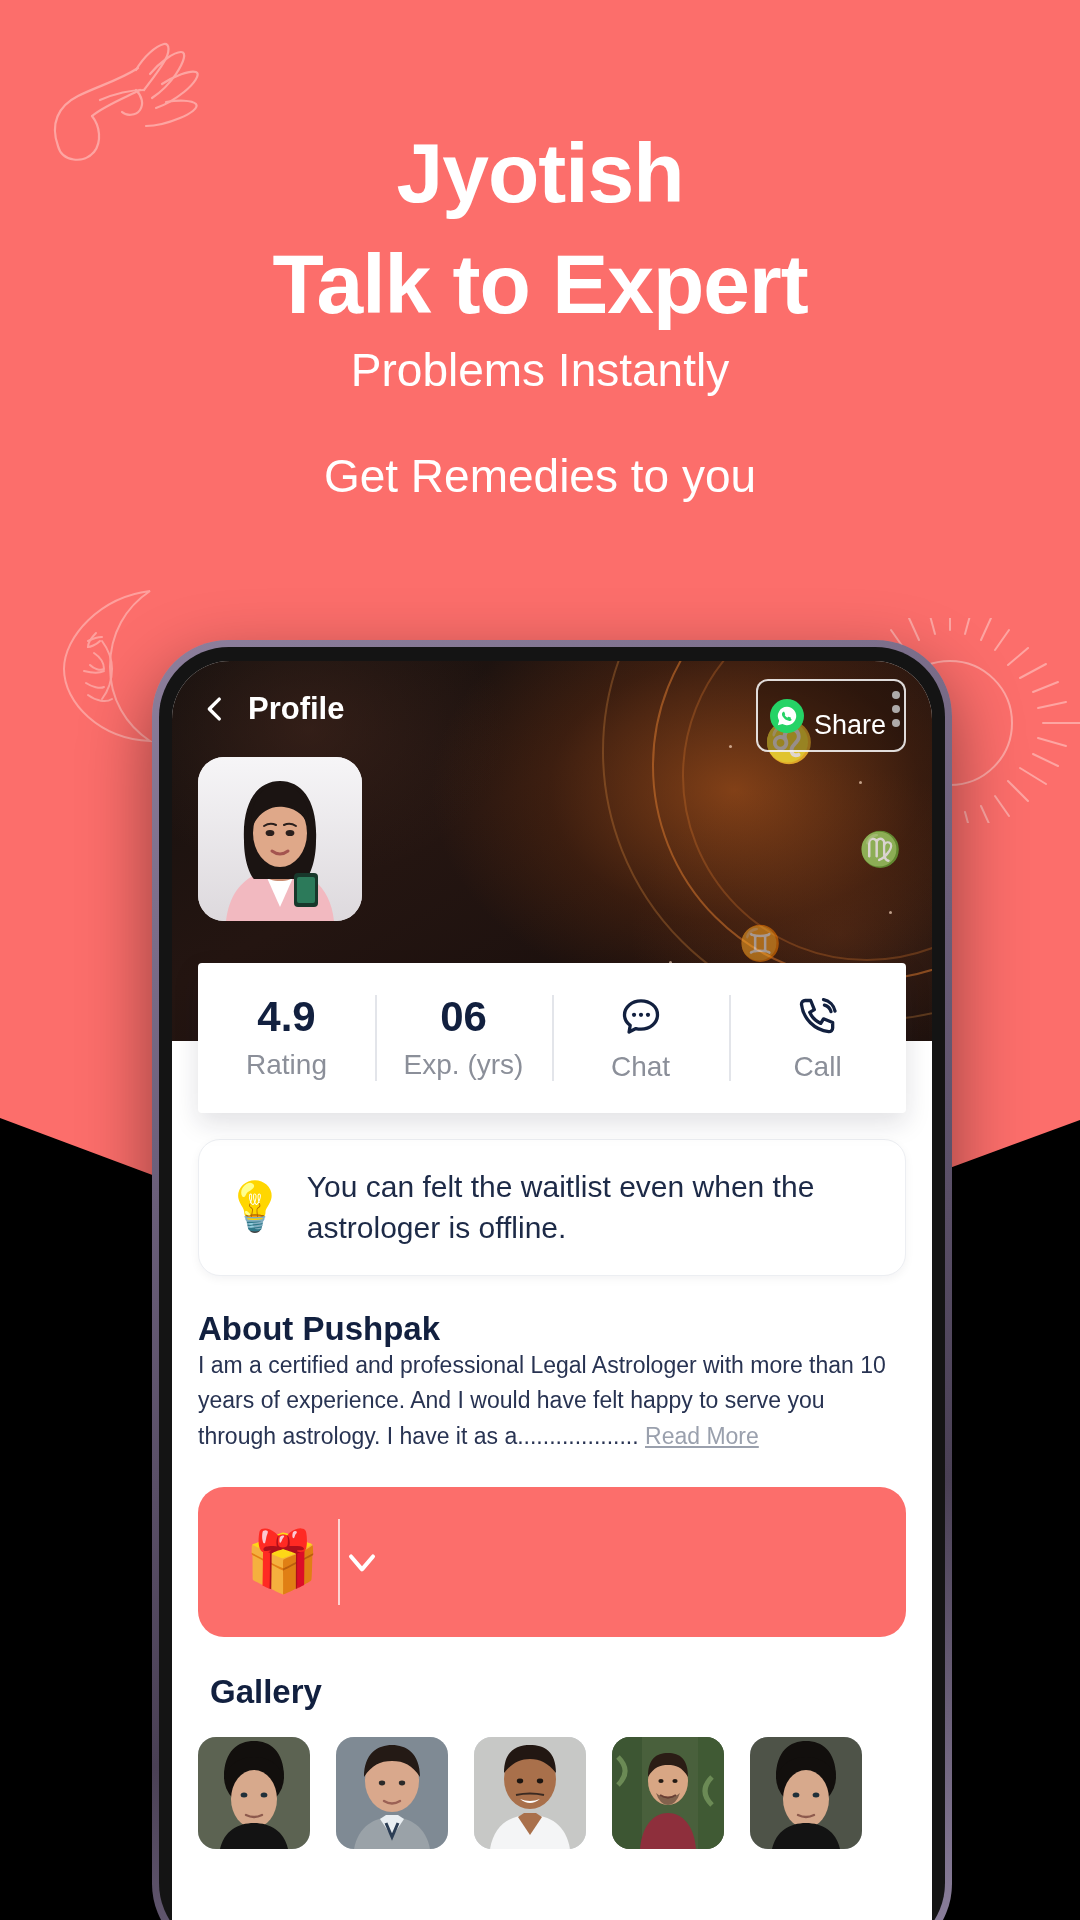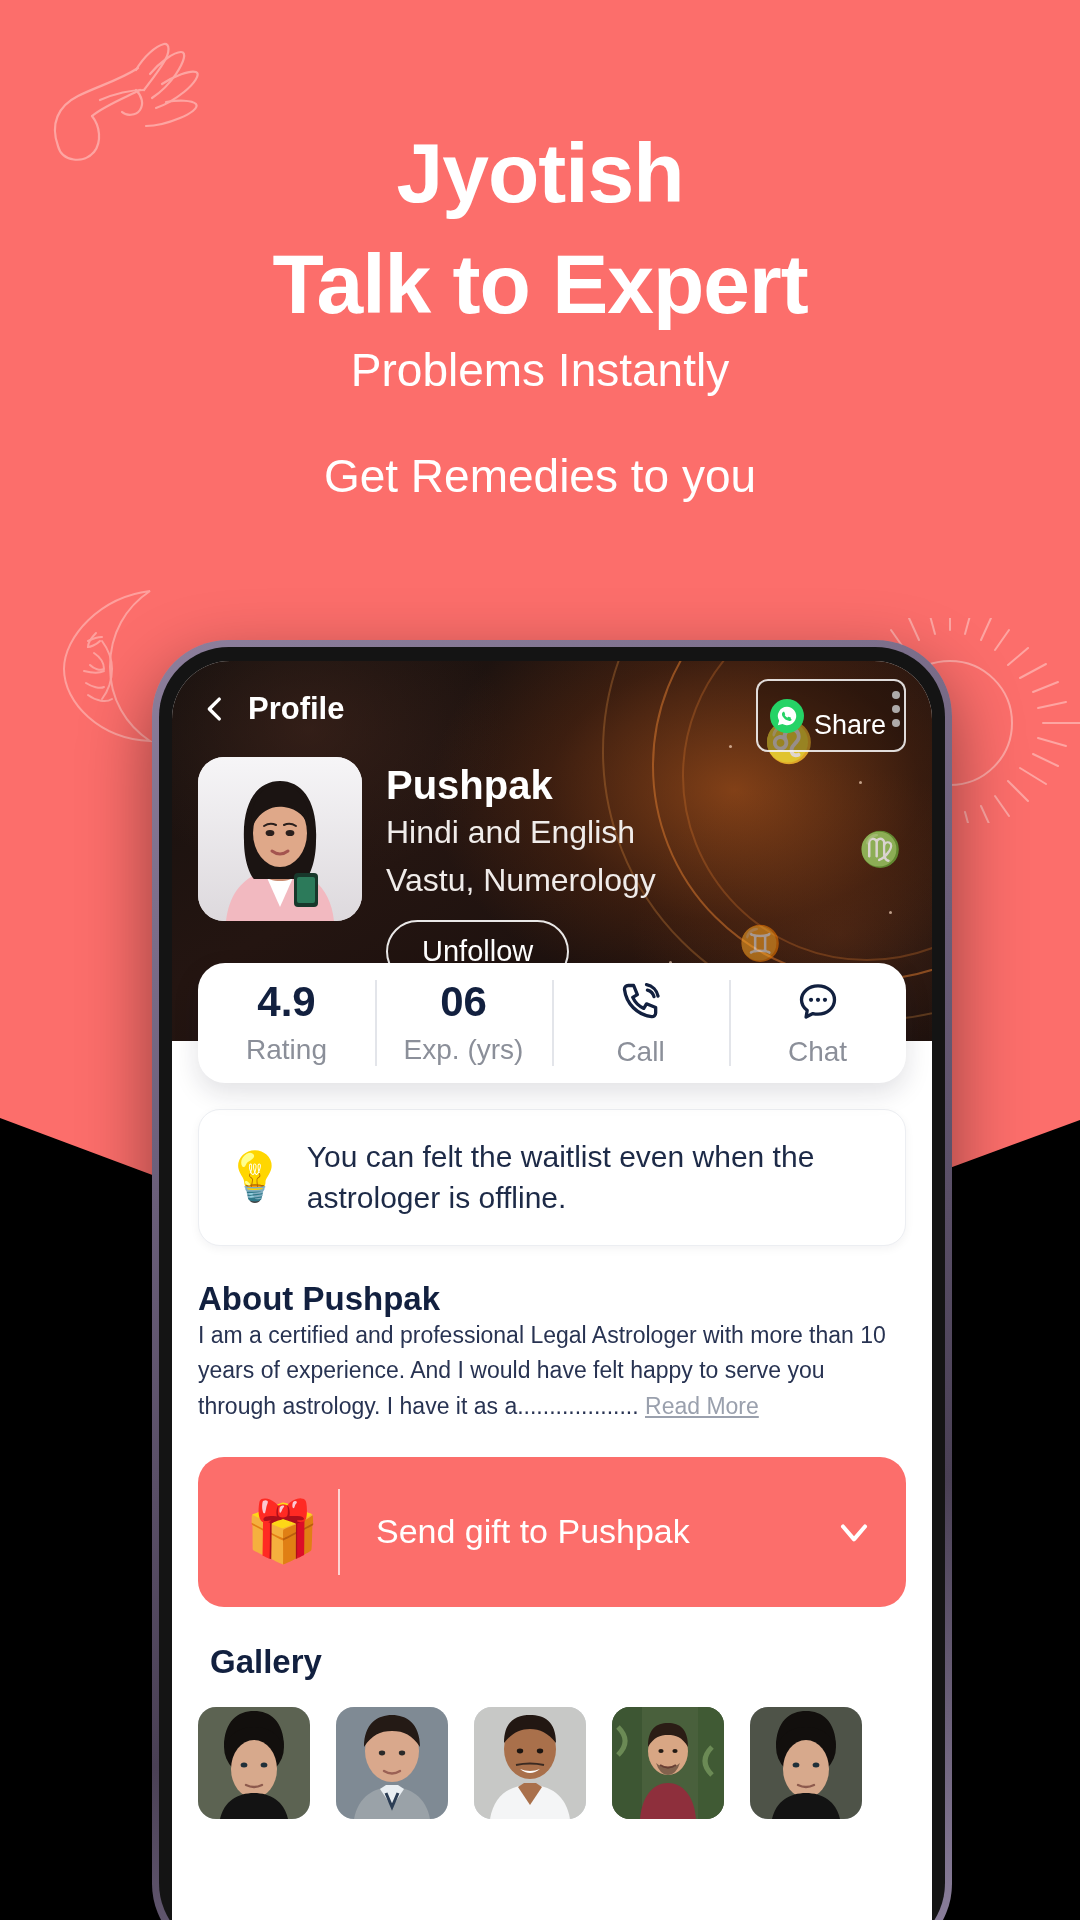--- a/index.html
+++ b/index.html
@@ -140,22 +140,22 @@
   #share-btn .wa {
     width:34px; height:34px; border-radius:50%;
     background:#25D366; display:flex; align-items:center; justify-content:center;
     flex:0 0 auto;
   }
   #share-btn .lbl { color:#fff; font-size:27px; font-weight:500;margin-top:20px; }
 
   
   #stats-wrap { position:relative; margin-top:-78px; padding:0 26px; z-index:6; }
   #stats {
-    background:#fff; border-radius:27px;
-    height:120px; display:flex; align-items:center;
+    background:#fff; border-radius:4px;
+    height:150px; display:flex; align-items:center;
     box-shadow:0 10px 26px rgba(20,25,45,.13);
     justify-content:space-between;
   }
   .stat { flex:1 1 0; text-align:center; position:relative; }
   .stat + .stat::before {
     content:""; position:absolute; left:0; top:50%;
     transform:translateY(-50%);
     width:1.5px; height:86px; background:#e3e5ea;
   }
   .stat .big { color:#12203f; font-size:42px; font-weight:700; line-height:1; }
@@ -354,78 +354,71 @@
                 <ellipse cx="92" cy="76" rx="4.4" ry="3.1" fill="#2a1f1c"></ellipse>
                 <path d="M66 69 q6 -4 12 -1" stroke="#2a1f1c" stroke-width="2" fill="none" stroke-linecap="round"></path>
                 <path d="M86 68 q6 -3 12 1" stroke="#2a1f1c" stroke-width="2" fill="none" stroke-linecap="round"></path>
 
                 <path d="M74 94 q8 6 16 0" stroke="#a4544f" stroke-width="3" fill="none" stroke-linecap="round"></path>
 
                 <rect x="96" y="116" width="24" height="34" rx="4" fill="#18382b"></rect>
                 <rect x="99" y="120" width="18" height="26" rx="2" fill="#2c7a5a"></rect>
               </svg>
             </div>
-            <div id="profile-meta">
-              <div class="pname">Pushpak</div>
-              <div class="pline">Hindi and English</div>
-              <div class="pline">Vastu, Numerology</div>
-              <div id="unfollow">Unfollow</div>
-            </div>
           </div>
         </div>
 
         <div id="stats-wrap">
           <div id="stats">
             <div class="stat">
               <div class="big">4.9</div>
               <div class="lab">Rating</div>
             </div>
             <div class="stat">
               <div class="big">06</div>
               <div class="lab">Exp. (yrs)</div>
-            </div>
-            <div class="stat">
-              <div class="ico">
-                <svg viewBox="0 0 24 24" fill="none" stroke="#12203f" stroke-width="1.8" stroke-linecap="round" stroke-linejoin="round">
-                  <path d="M5 3h3l2 5-2.5 1.5a12 12 0 006 6L15 13l5 2v3a2 2 0 01-2.2 2A17 17 0 013 5.2 2 2 0 015 3z"></path>
-                  <path d="M15.5 5.5a5 5 0 013.6 3.6"></path>
-                  <path d="M15 2.5a8 8 0 016.3 6.3"></path>
-                </svg>
-              </div>
-              <div class="lab">Call</div>
             </div>
             <div class="stat">
               <div class="ico">
                 <svg viewBox="0 0 24 24" fill="none" stroke="#12203f" stroke-width="1.8" stroke-linejoin="round">
                   <path d="M12 3.2c-5 0-9 3.4-9 7.6 0 2.3 1.2 4.4 3.1 5.8l-.6 3.6 3.7-1.9c.9.2 1.8.3 2.8.3 5 0 9-3.4 9-7.8S17 3.2 12 3.2z"></path>
                   <circle cx="8.2" cy="10.8" r="1.15" fill="#12203f" stroke="none"></circle>
                   <circle cx="12" cy="10.8" r="1.15" fill="#12203f" stroke="none"></circle>
                   <circle cx="15.8" cy="10.8" r="1.15" fill="#12203f" stroke="none"></circle>
                 </svg>
               </div>
               <div class="lab">Chat</div>
             </div>
+            <div class="stat">
+              <div class="ico">
+                <svg viewBox="0 0 24 24" fill="none" stroke="#12203f" stroke-width="1.8" stroke-linecap="round" stroke-linejoin="round">
+                  <path d="M5 3h3l2 5-2.5 1.5a12 12 0 006 6L15 13l5 2v3a2 2 0 01-2.2 2A17 17 0 013 5.2 2 2 0 015 3z"></path>
+                  <path d="M15.5 5.5a5 5 0 013.6 3.6"></path>
+                  <path d="M15 2.5a8 8 0 016.3 6.3"></path>
+                </svg>
+              </div>
+              <div class="lab">Call</div>
+            </div>
           </div>
         </div>
 
         <div id="notice">
           <span class="bulb">💡</span>
           <span class="txt">You can felt the waitlist even when the astrologer is offline.</span>
         </div>
 
         <div id="about">
           <h2>About Pushpak</h2>
           <p><span>I am a certified and professional Legal Astrologer with more than 10 years of experience. And I would have felt happy to serve you through astrology. I have it as a...................</span>
              <span class="read">Read More</span></p>
         </div>
 
         <div id="gift">
           <span class="gi">🎁</span>
           <span class="div"></span>
-          <span class="glbl">Send gift to Pushpak</span>
           <svg class="chev" viewBox="0 0 24 24" fill="none" stroke="#fff" stroke-width="2.2" stroke-linecap="round" stroke-linejoin="round">
             <polyline points="6 9 12 16 18 9"></polyline>
           </svg>
         </div>
 
         <div id="gallery">
           <h2>Gallery</h2>
           <div id="gal-row">
 
             <div class="gcell">

